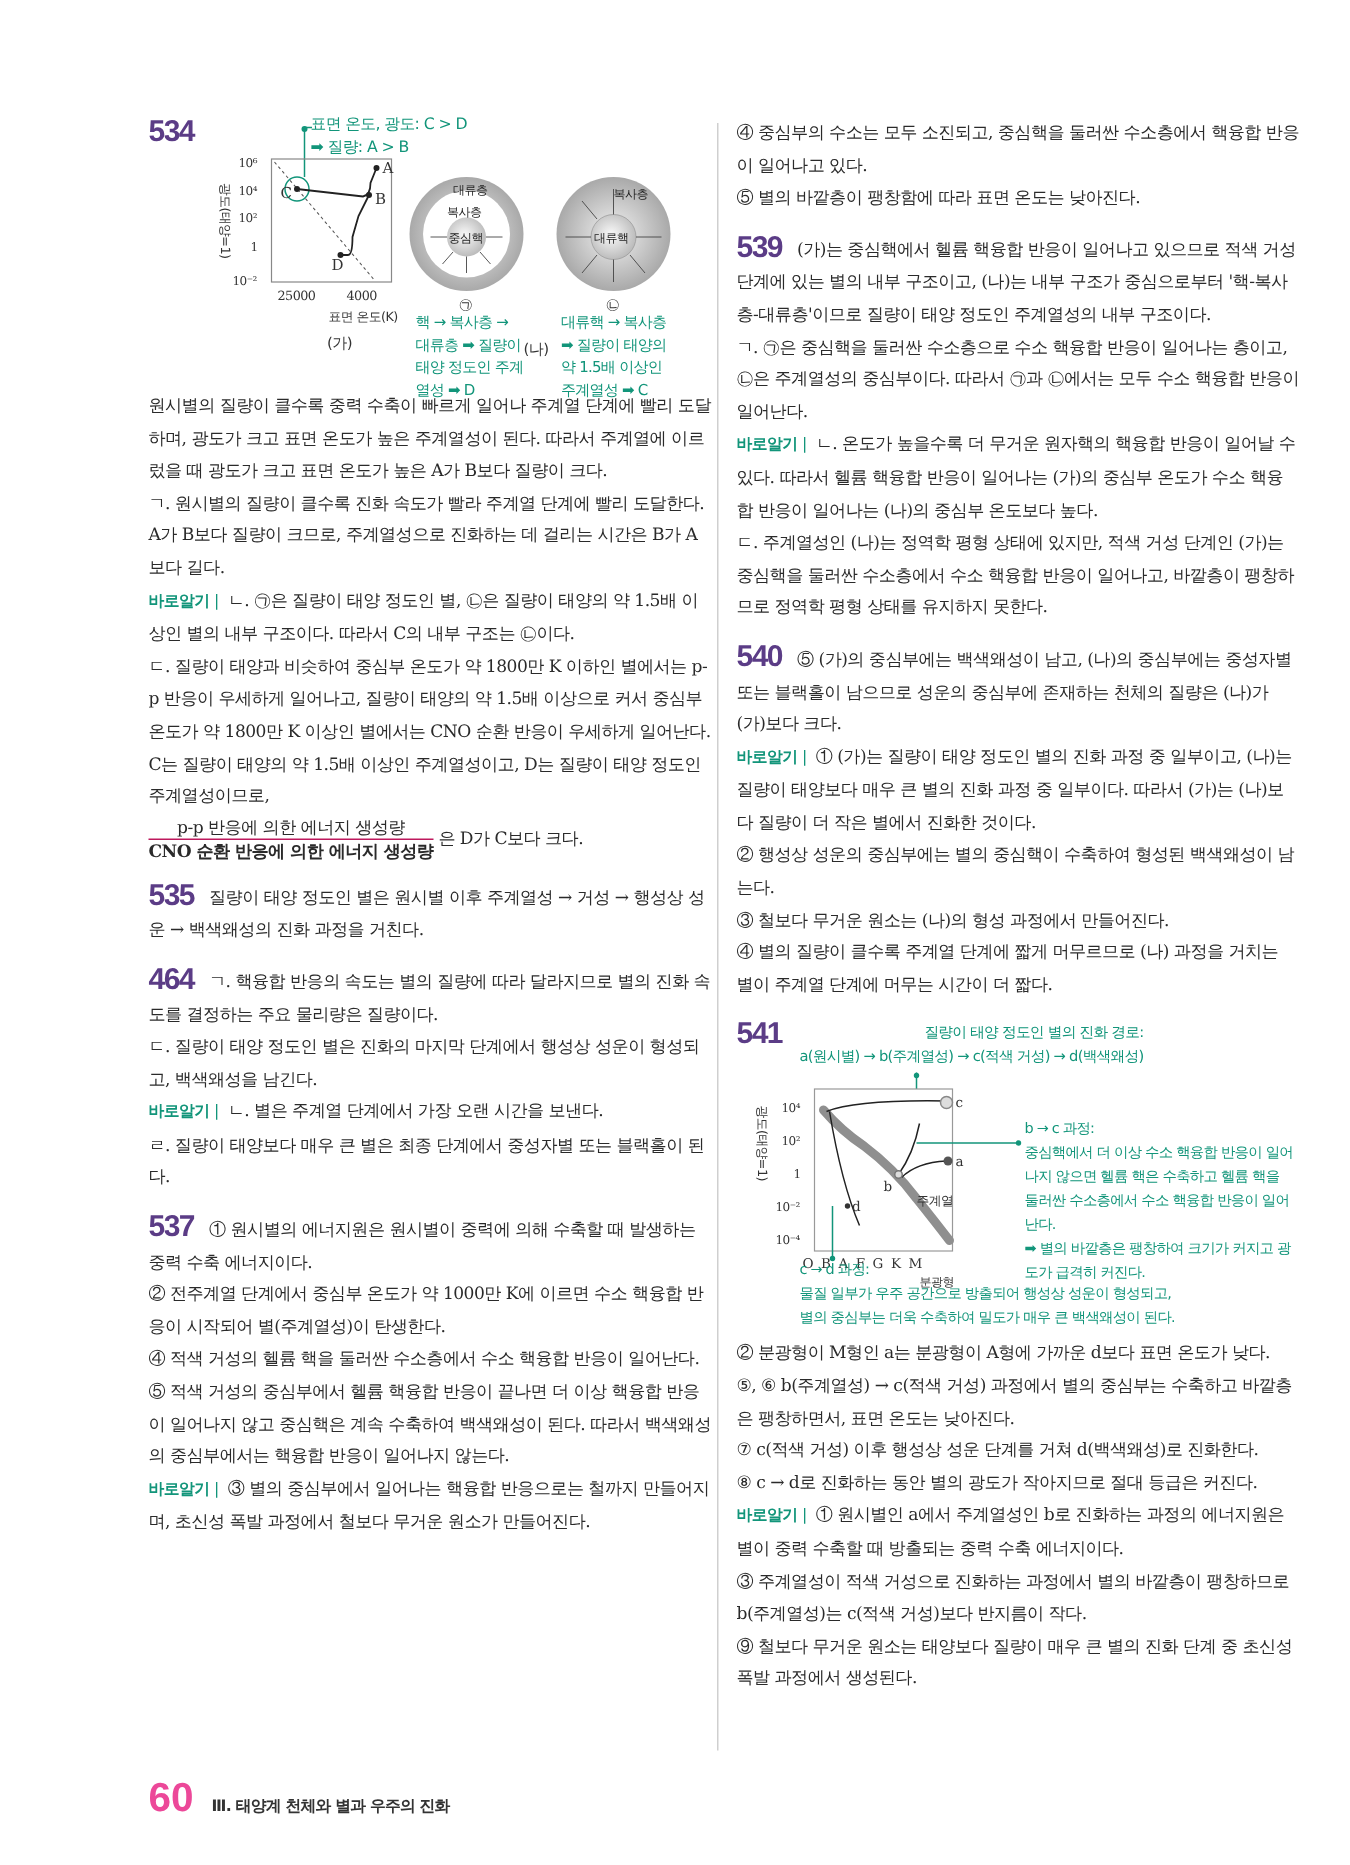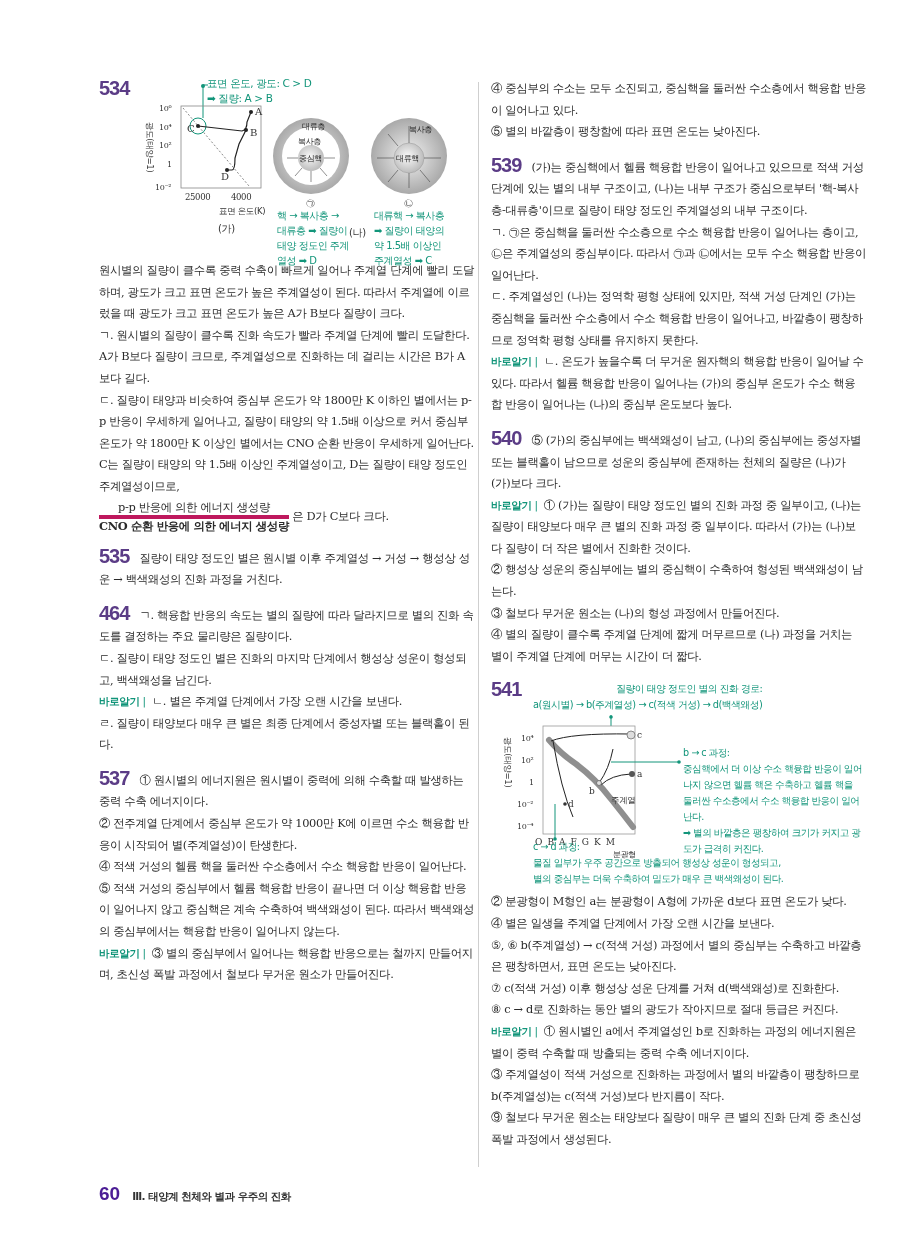--- a/index.html
+++ b/index.html
@@ -13,29 +13,29 @@
   .gap{height:12px;}
   .tag{font-family:"DejaVu Sans",sans-serif;font-weight:bold;color:#12957a;font-size:10.5px;margin-right:6px;}
   .tag .bar{font-weight:normal;margin-left:3px;}
   p{margin:0;}
   
   .fig534{position:relative;height:182px;}
   .fig534 .ann-top{position:absolute;left:108px;top:-2px;font-family:"DejaVu Sans",sans-serif;font-size:10.5px;line-height:15px;color:#12957a;letter-spacing:-0.4px;}
   .fig534 svg{position:absolute;left:0;top:0;}
   .cap{position:absolute;font-family:"DejaVu Sans",sans-serif;font-size:10px;line-height:15px;color:#12957a;letter-spacing:-0.5px;}
   .frac{display:inline-block;vertical-align:middle;text-align:center;line-height:15px;}
-  .frac .num{border-bottom:4px solid #be185d;padding:0 2px;}
+  .frac .num{border-bottom:1px solid #be185d;padding:0 2px;}
   
   .fig541{position:relative;height:212px;}
   .fig541 .hdr{position:absolute;left:42px;top:2px;font-family:"DejaVu Sans",sans-serif;font-size:9.8px;line-height:16px;color:#12957a;letter-spacing:-0.5px;text-align:right;}
   .fig541 .note-bc{position:absolute;left:192px;top:66px;width:180px;font-family:"DejaVu Sans",sans-serif;font-size:9.6px;line-height:16px;color:#12957a;letter-spacing:-0.5px;}
   .fig541 .note-cd{position:absolute;left:42px;top:160px;font-family:"DejaVu Sans",sans-serif;font-size:9.6px;line-height:16px;color:#12957a;letter-spacing:-0.5px;}
   .fig541 svg{position:absolute;left:0;top:0;}
   .footer{position:absolute;left:75px;top:1183px;display:flex;align-items:baseline;}
-  .footer .pg{font-family:"Liberation Sans","DejaVu Sans",sans-serif;font-size:19px;font-weight:bold;color:#4c1d95;margin-right:12px;}
+  .footer .pg{font-family:"Liberation Sans","DejaVu Sans",sans-serif;font-size:27px;font-weight:bold;color:#ec4899;margin-right:12px;}
   .footer .chap{font-family:"DejaVu Sans",sans-serif;font-size:10.5px;font-weight:bold;color:#333;letter-spacing:-0.5px;}
 </style>
 </head>
 <body>
 
 <div class="page">
 
   <div class="divider"></div>
 
   <div class="col left">
@@ -125,20 +125,21 @@
         </div>
         <div class="cap" style="left:275px;top:130px;">
           <div>대류핵 → 복사층</div>
           <div>➡ 질량이 태양의</div>
           <div>약 1.5배 이상인</div>
           <div>주계열성 ➡ C</div>
         </div>
       </div>
       <p>원시별의 질량이 클수록 중력 수축이 빠르게 일어나 주계열 단계에 빨리 도달하며, 광도가 크고 표면 온도가 높은 주계열성이 된다. 따라서 주계열에 이르렀을 때 광도가 크고 표면 온도가 높은 A가 B보다 질량이 크다.</p>
       <p>ㄱ. 원시별의 질량이 클수록 진화 속도가 빨라 주계열 단계에 빨리 도달한다. A가 B보다 질량이 크므로, 주계열성으로 진화하는 데 걸리는 시간은 B가 A보다 길다.</p>
+      <p><span class="tag"><span>바로알기</span><span class="bar">|</span></span><span>ㄴ. ㉠은 질량이 태양 정도인 별, ㉡은 질량이 태양의 약 1.5배 이상인 별의 내부 구조이다. 따라서 C의 내부 구조는 ㉡이다.</span></p>
       <p>ㄷ. 질량이 태양과 비슷하여 중심부 온도가 약 1800만 K 이하인 별에서는 p-p 반응이 우세하게 일어나고, 질량이 태양의 약 1.5배 이상으로 커서 중심부 온도가 약 1800만 K 이상인 별에서는 CNO 순환 반응이 우세하게 일어난다. C는 질량이 태양의 약 1.5배 이상인 주계열성이고, D는 질량이 태양 정도인 주계열성이므로,</p>
       <p style="margin-top:2px;">
         <span class="frac">
           <span class="num" style="display:block;">p-p 반응에 의한 에너지 생성량</span>
           <span style="display:block;font-weight:bold;">CNO 순환 반응에 의한 에너지 생성량</span>
         </span>
         <span>은 D가 C보다 크다.</span>
       </p>
     </div>
 
@@ -173,22 +174,22 @@
 
   <div class="col right">
     <p>④ 중심부의 수소는 모두 소진되고, 중심핵을 둘러싼 수소층에서 핵융합 반응이 일어나고 있다.</p>
     <p>⑤ 별의 바깥층이 팽창함에 따라 표면 온도는 낮아진다.</p>
 
     <div class="gap"></div>
 
     <div>
       <p><span class="pnum">539</span><span>(가)는 중심핵에서 헬륨 핵융합 반응이 일어나고 있으므로 적색 거성 단계에 있는 별의 내부 구조이고, (나)는 내부 구조가 중심으로부터 '핵-복사층-대류층'이므로 질량이 태양 정도인 주계열성의 내부 구조이다.</span></p>
       <p>ㄱ. ㉠은 중심핵을 둘러싼 수소층으로 수소 핵융합 반응이 일어나는 층이고, ㉡은 주계열성의 중심부이다. 따라서 ㉠과 ㉡에서는 모두 수소 핵융합 반응이 일어난다.</p>
+      <p><span class="tag"><span>바로알기</span><span class="bar">|</span></span><span>ㄴ. 온도가 높을수록 더 무거운 원자핵의 핵융합 반응이 일어날 수 있다. 따라서 헬륨 핵융합 반응이 일어나는 (가)의 중심부 온도가 수소 핵융합 반응이 일어나는 (나)의 중심부 온도보다 높다.</span></p>
       <p>ㄷ. 주계열성인 (나)는 정역학 평형 상태에 있지만, 적색 거성 단계인 (가)는 중심핵을 둘러싼 수소층에서 수소 핵융합 반응이 일어나고, 바깥층이 팽창하므로 정역학 평형 상태를 유지하지 못한다.</p>
-      <p><span class="tag"><span>바로알기</span><span class="bar">|</span></span><span>ㄴ. 온도가 높을수록 더 무거운 원자핵의 핵융합 반응이 일어날 수 있다. 따라서 헬륨 핵융합 반응이 일어나는 (가)의 중심부 온도가 수소 핵융합 반응이 일어나는 (나)의 중심부 온도보다 높다.</span></p>
     </div>
 
     <div class="gap"></div>
 
     <div>
       <p><span class="pnum">540</span><span>⑤ (가)의 중심부에는 백색왜성이 남고, (나)의 중심부에는 중성자별 또는 블랙홀이 남으므로 성운의 중심부에 존재하는 천체의 질량은 (나)가 (가)보다 크다.</span></p>
       <p><span class="tag"><span>바로알기</span><span class="bar">|</span></span><span>① (가)는 질량이 태양 정도인 별의 진화 과정 중 일부이고, (나)는 질량이 태양보다 매우 큰 별의 진화 과정 중 일부이다. 따라서 (가)는 (나)보다 질량이 더 작은 별에서 진화한 것이다.</span></p>
       <p>② 행성상 성운의 중심부에는 별의 중심핵이 수축하여 형성된 백색왜성이 남는다.</p>
       <p>③ 철보다 무거운 원소는 (나)의 형성 과정에서 만들어진다.</p>
       <p>④ 별의 질량이 클수록 주계열 단계에 짧게 머무르므로 (나) 과정을 거치는 별이 주계열 단계에 머무는 시간이 더 짧다.</p>
@@ -242,21 +243,20 @@
           <div>중심핵에서 더 이상 수소 핵융합 반응이 일어나지 않으면 헬륨 핵은 수축하고 헬륨 핵을 둘러싼 수소층에서 수소 핵융합 반응이 일어난다.</div>
           <div>➡ 별의 바깥층은 팽창하여 크기가 커지고 광도가 급격히 커진다.</div>
         </div>
         <div class="note-cd">
           <div>c → d 과정:</div>
           <div>물질 일부가 우주 공간으로 방출되어 행성상 성운이 형성되고,</div>
           <div>별의 중심부는 더욱 수축하여 밀도가 매우 큰 백색왜성이 된다.</div>
         </div>
       </div>
       <p>② 분광형이 M형인 a는 분광형이 A형에 가까운 d보다 표면 온도가 낮다.</p>
-      <p>④ 별은 일생을 주계열 단계에서 가장 오랜 시간을 보낸다.</p>
       <p>⑤, ⑥ b(주계열성) → c(적색 거성) 과정에서 별의 중심부는 수축하고 바깥층은 팽창하면서, 표면 온도는 낮아진다.</p>
       <p>⑦ c(적색 거성) 이후 행성상 성운 단계를 거쳐 d(백색왜성)로 진화한다.</p>
       <p>⑧ c → d로 진화하는 동안 별의 광도가 작아지므로 절대 등급은 커진다.</p>
       <p><span class="tag"><span>바로알기</span><span class="bar">|</span></span><span>① 원시별인 a에서 주계열성인 b로 진화하는 과정의 에너지원은 별이 중력 수축할 때 방출되는 중력 수축 에너지이다.</span></p>
       <p>③ 주계열성이 적색 거성으로 진화하는 과정에서 별의 바깥층이 팽창하므로 b(주계열성)는 c(적색 거성)보다 반지름이 작다.</p>
       <p>⑨ 철보다 무거운 원소는 태양보다 질량이 매우 큰 별의 진화 단계 중 초신성 폭발 과정에서 생성된다.</p>
     </div>
   </div>
 
   <div class="footer">

